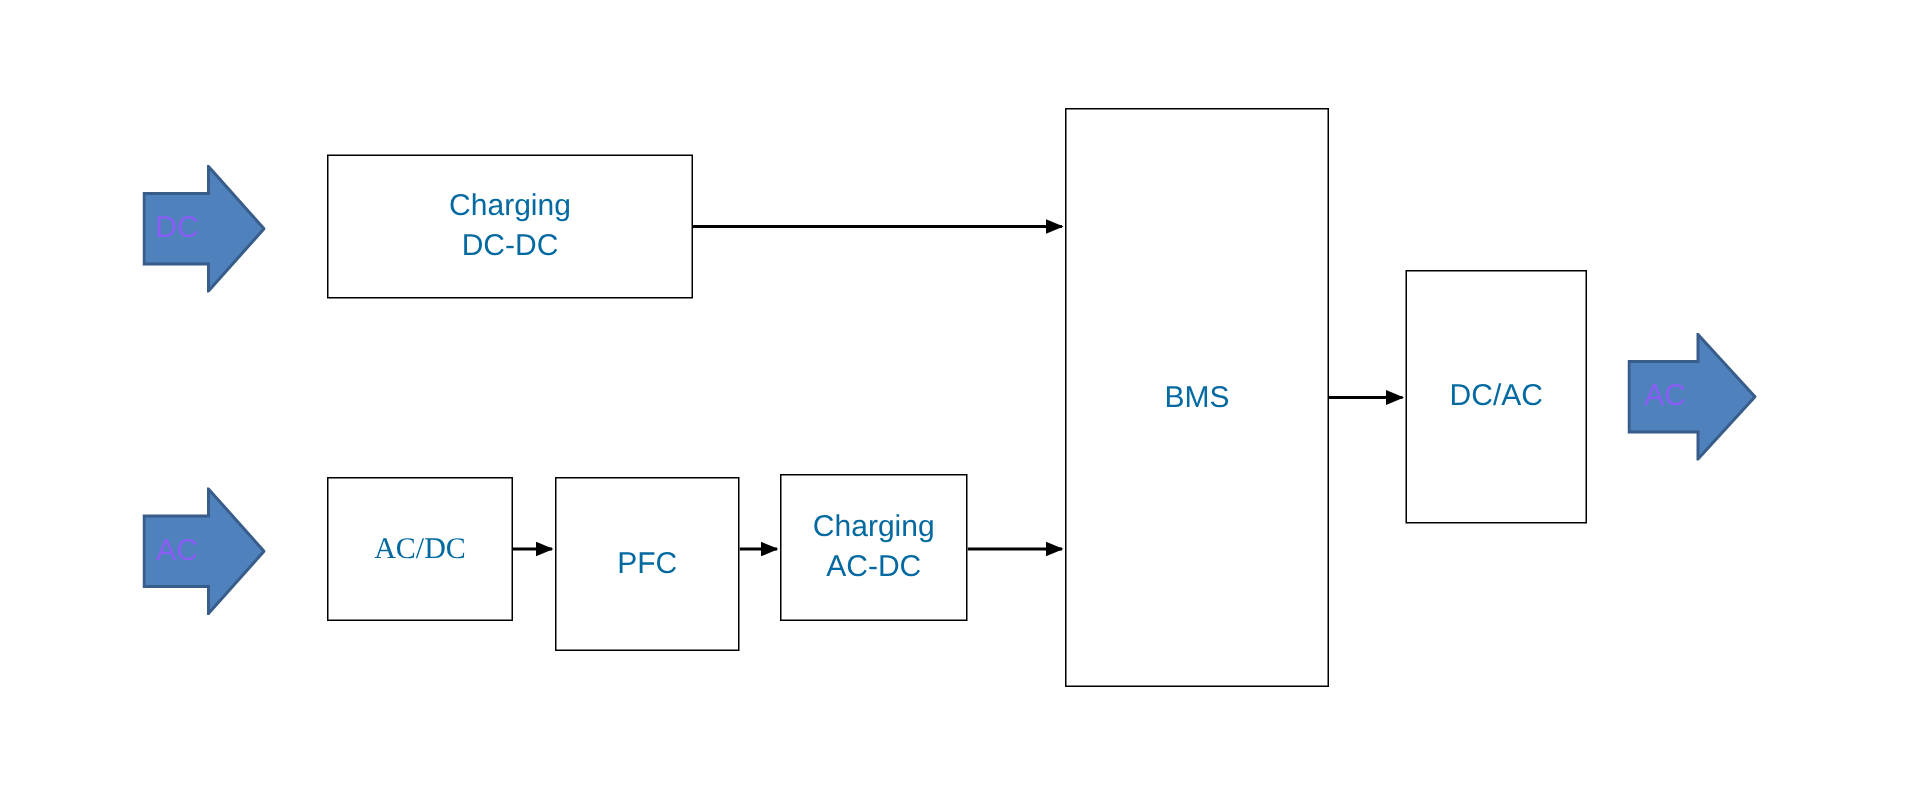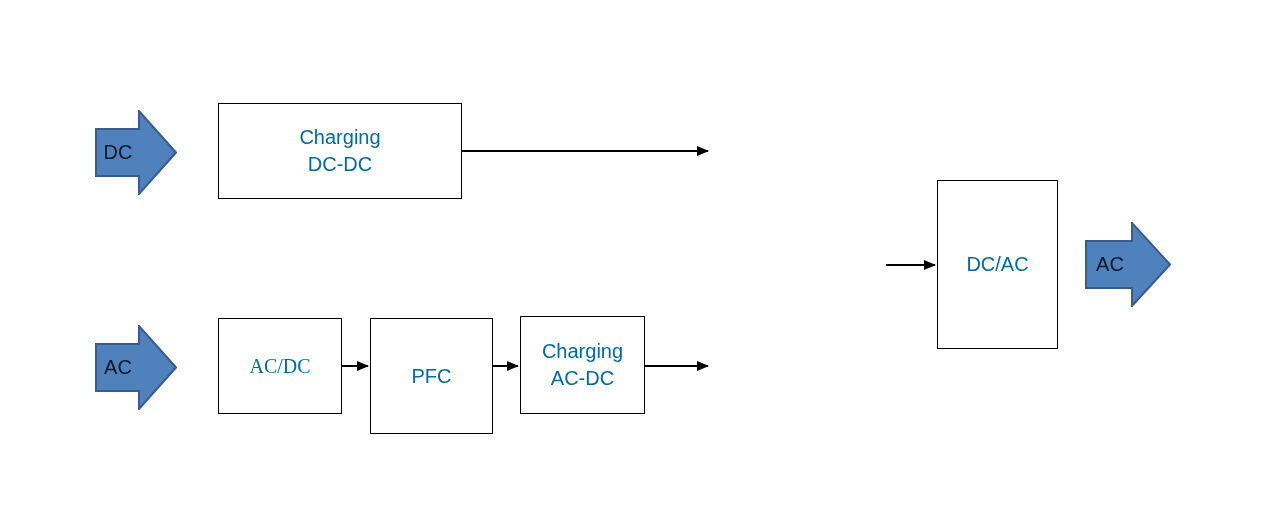--- a/index.html
+++ b/index.html
@@ -35,21 +35,21 @@
   .block-arrow svg {
     display: block;
   }
   .block-arrow .arrow-label {
     position: absolute;
     top: 0;
     height: 100%;
     display: flex;
     align-items: center;
     justify-content: center;
-    color: #0f172a;
+    color: #8b5cf6;
     font-size: 20px;
   }
   .connector-layer {
     position: absolute;
     left: 0;
     top: 0;
     width: 1276px;
     height: 530px;
     pointer-events: none;
   }
@@ -118,18 +118,21 @@
 
   <div class="box" id="box-pfc">
     <div>PFC</div>
   </div>
 
   <div class="box" id="box-charging-acdc">
     <div>Charging</div>
     <div>AC-DC</div>
   </div>
 
+  <div class="box" id="box-bms">
+    <div>BMS</div>
+  </div>
 
   <div class="box" id="box-dcac">
     <div>DC/AC</div>
   </div>
 
 </div>
 
 </body></html>

